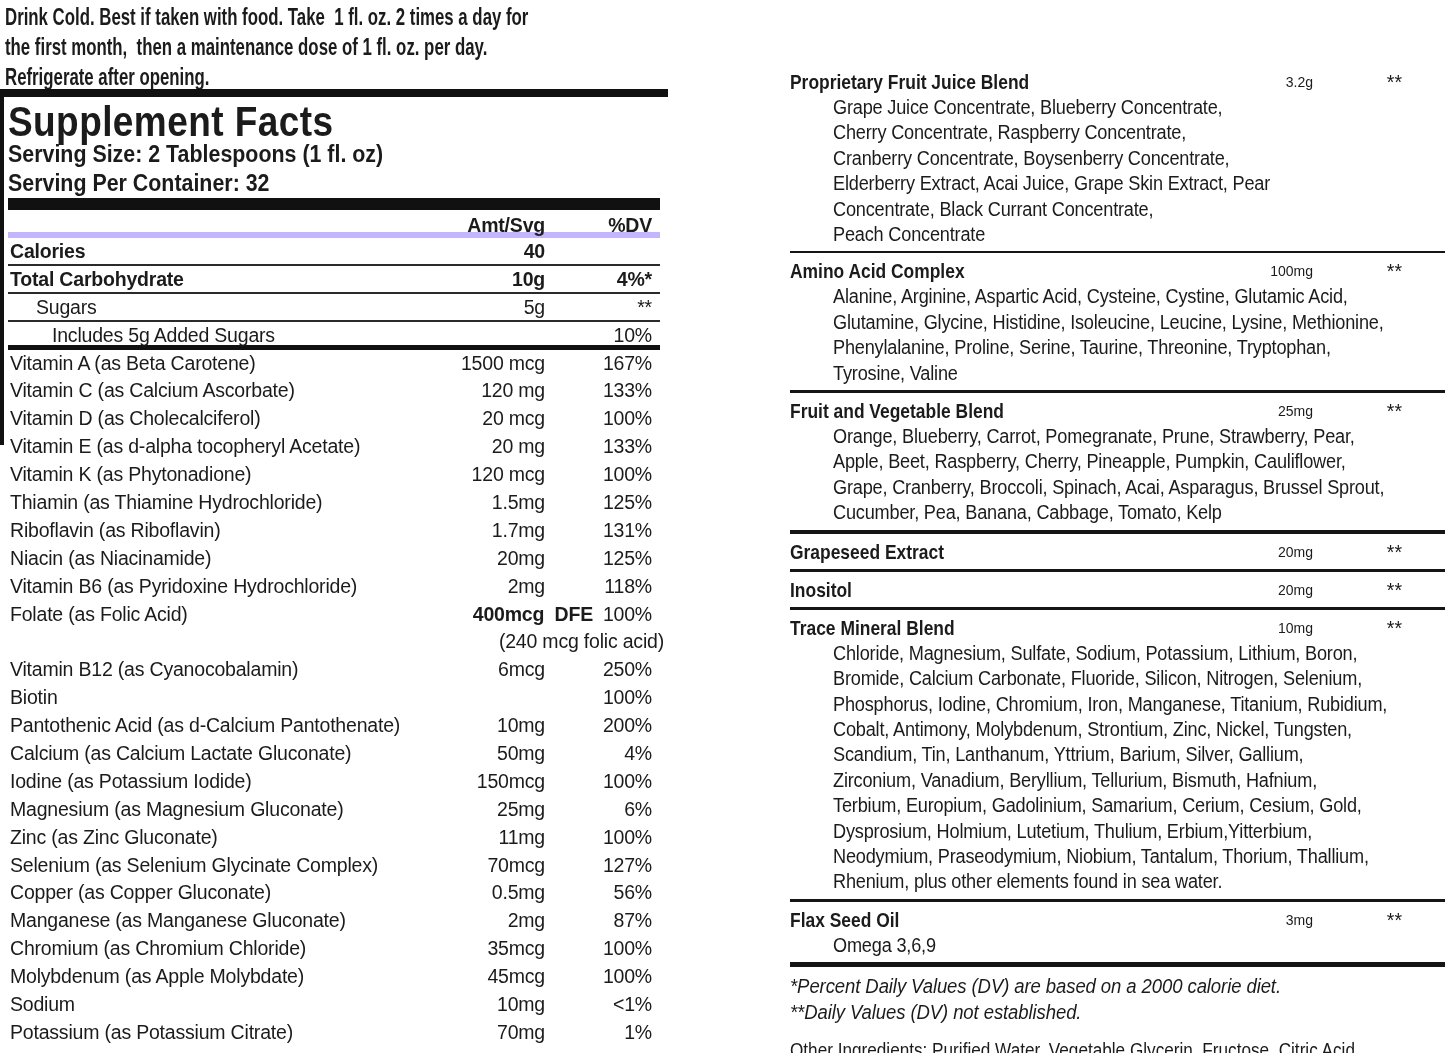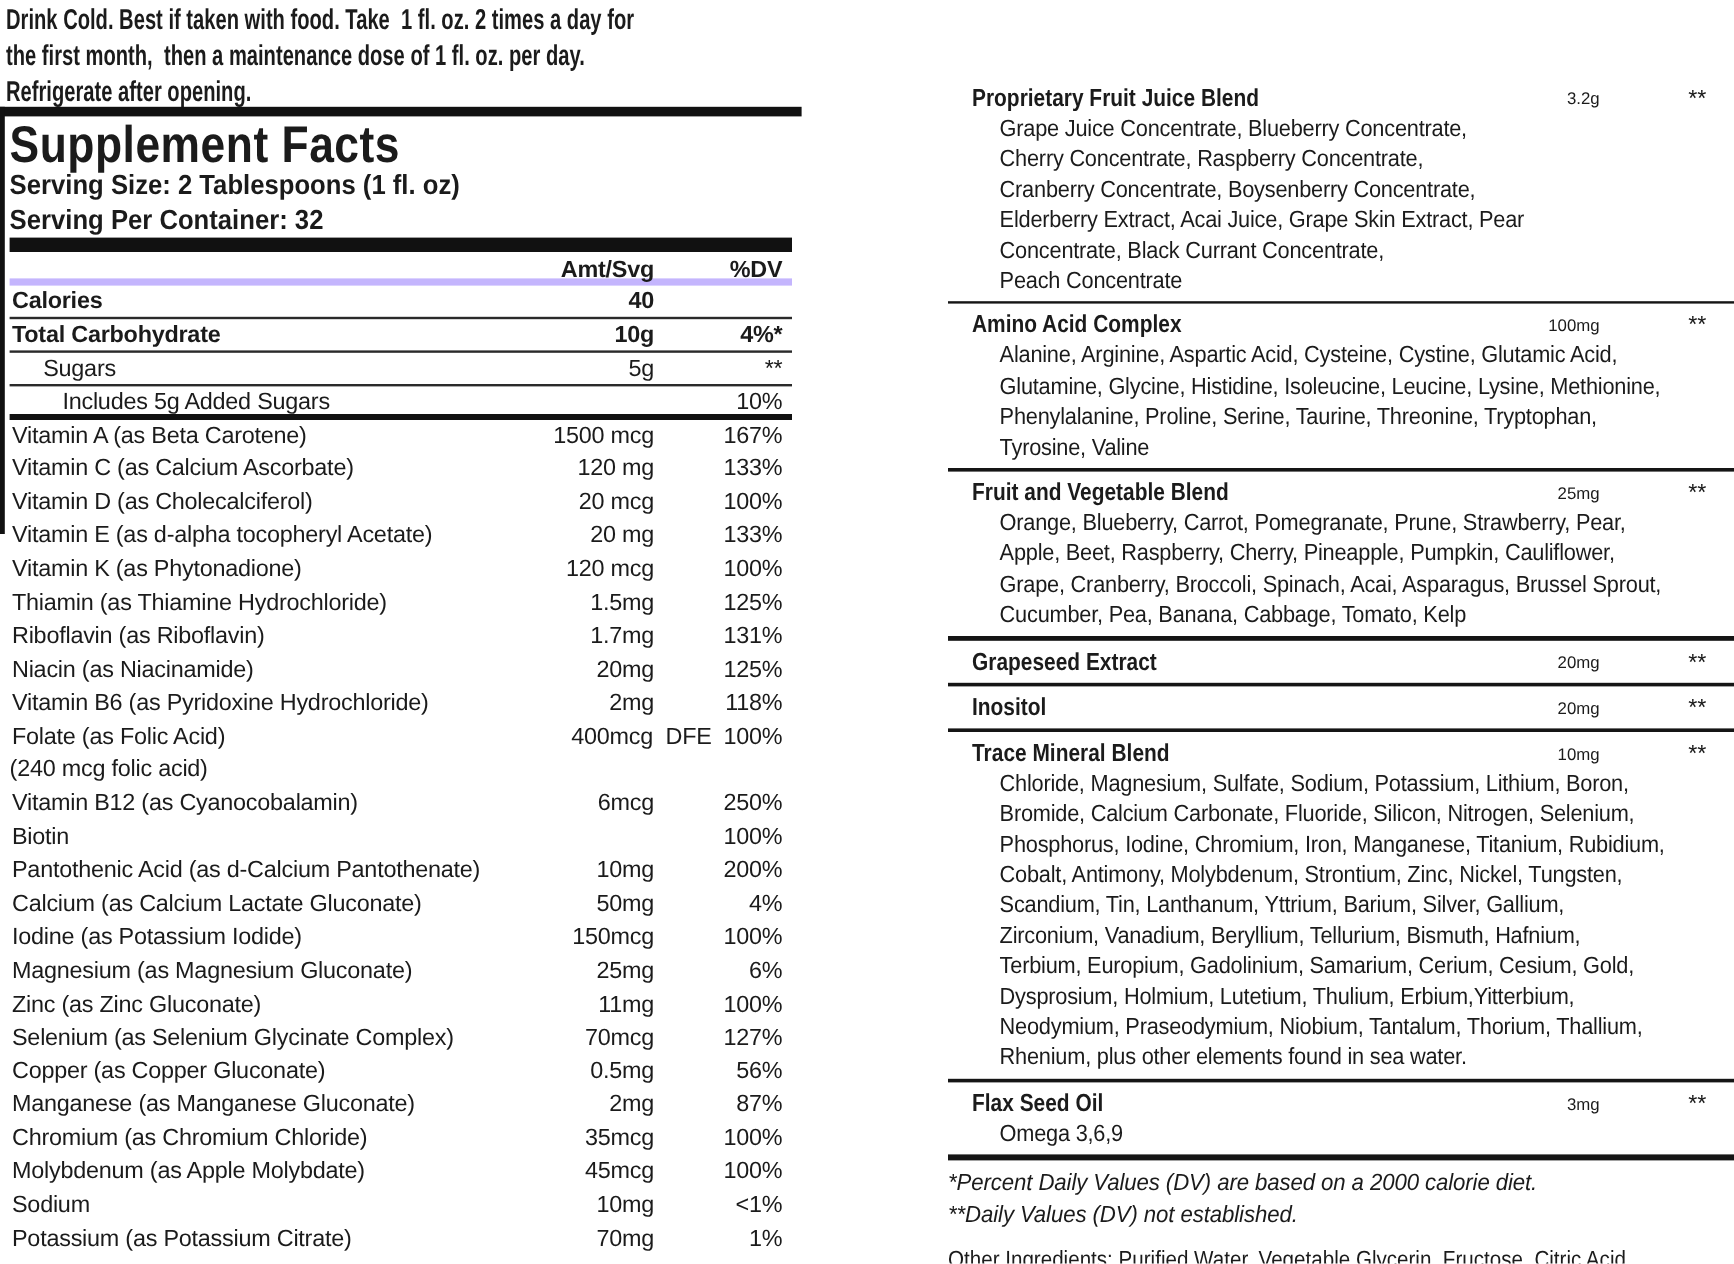--- a/index.html
+++ b/index.html
@@ -30,28 +30,28 @@
 
   .sf-table{left:8px;top:212px;width:652px;font-size:19.5px;}
   .sf-hrow{position:relative;height:26px;line-height:26px;border-bottom:6px solid #c4b5fd;box-sizing:border-box;}
   .sf-row{position:relative;height:27.9px;line-height:27.9px;box-sizing:border-box;}
   .rule-thin{border-bottom:2px solid #2a2a2a;}
   .rule-thick{border-bottom:5px solid #111;}
   .cell-name{position:absolute;left:2px;white-space:pre;letter-spacing:-0.2px;}
   .cell-name.ind1{left:28px;}
   .cell-name.ind2{left:44px;}
   .cell-amt{position:absolute;left:300px;width:237px;text-align:right;white-space:pre;letter-spacing:-0.2px;}
-  .cell-amt.wide{width:285px;}
+  .cell-amt.wide{width:285px;font-weight:bold;}
   .cell-dv{position:absolute;left:497px;width:147px;text-align:right;white-space:pre;letter-spacing:-0.2px;}
-  .note-line{position:absolute;left:0;width:644px;text-align:left;white-space:pre;letter-spacing:-0.2px;}
+  .note-line{position:absolute;left:12px;width:644px;text-align:right;white-space:pre;letter-spacing:-0.2px;}
 
   
   .blends{left:790px;top:64px;width:655px;}
   .blend-section{position:relative;}
-  .section-row{position:relative;height:26px;line-height:26px;margin-top:5px;margin-left:20px;}
+  .section-row{position:relative;height:26px;line-height:26px;margin-top:5px;}
   .blend-title{
     display:inline-block;font-weight:700;font-size:20.5px;white-space:pre;
     transform:scaleX(0.85);transform-origin:0 50%;
   }
   .blend-amt{position:absolute;left:380px;width:143px;text-align:right;font-size:14px;white-space:pre;}
   .blend-dv{position:absolute;left:480px;width:132px;text-align:right;font-size:19.5px;white-space:pre;}
   .ing-line{
     margin-left:43px;font-size:19.5px;line-height:25.4px;white-space:pre;
     transform:scaleX(0.93);transform-origin:0 50%;letter-spacing:-0.2px;width:108%;
   }

